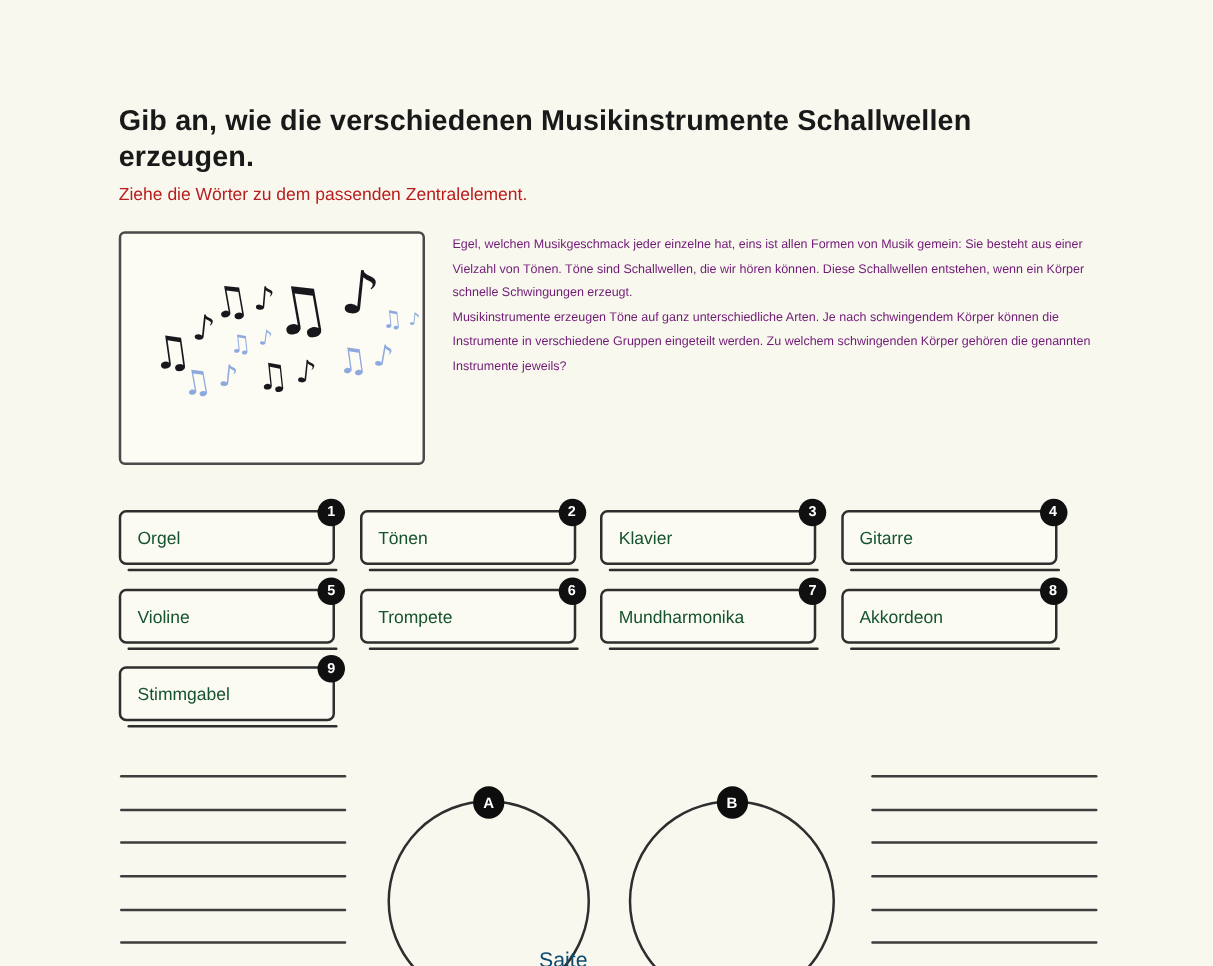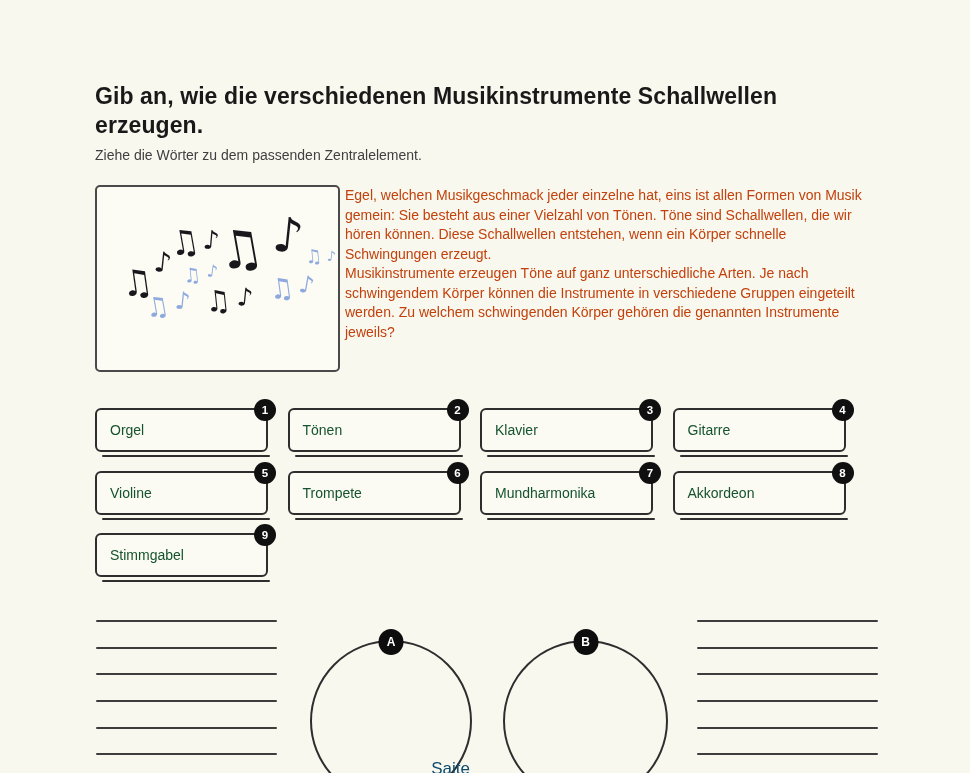--- a/index.html
+++ b/index.html
@@ -3,30 +3,30 @@
 <meta charset="utf-8">
 <style>
   html,body{margin:0;padding:0;}
   body{width:970px;height:773px;overflow:hidden;font-family:"Liberation Sans","DejaVu Sans",sans-serif;}
   .page{position:relative;width:970px;height:773px;background:#f9f8ef;overflow:hidden;}
 
   
   .title{position:absolute;left:95px;top:82px;width:735px;margin:0;
          font-size:23px;line-height:29px;font-weight:700;color:#191919;letter-spacing:.1px;}
   .subtitle{position:absolute;left:95px;top:147px;width:700px;margin:0;
-            font-size:14px;color:#404040;}
+            font-size:14px;color:#b91c1c;}
 
   
   .illustration{position:absolute;left:95px;top:185px;width:241px;height:183px;
                 background:#fcfbf4;border:2px solid #4a4a4a;border-radius:5px;}
   .note{position:absolute;line-height:1;font-family:"DejaVu Sans",sans-serif;user-select:none;}
 
   
-  .intro{position:absolute;left:345px;top:186px;width:537px;color:#c2410c;
-         font-size:14px;line-height:19.5px;}
+  .intro{position:absolute;left:362px;top:186px;width:537px;color:#701a75;
+         font-size:10px;line-height:19.5px;}
   .intro p{margin:0;}
 
   
   .cards{position:absolute;left:95px;top:408px;width:790px;
          display:grid;grid-template-columns:repeat(4,173px);column-gap:19.5px;row-gap:18.5px;}
   .card{position:relative;box-sizing:border-box;width:173px;height:44px;
         background:#fbfaf3;border:2px solid #2e2e2e;border-radius:6px;
         display:flex;align-items:center;padding-left:13px;cursor:grab;}
   .card::after{content:"";position:absolute;left:5px;right:-4px;bottom:-7px;height:2px;
                background:#2e2e2e;border-radius:2px;}

